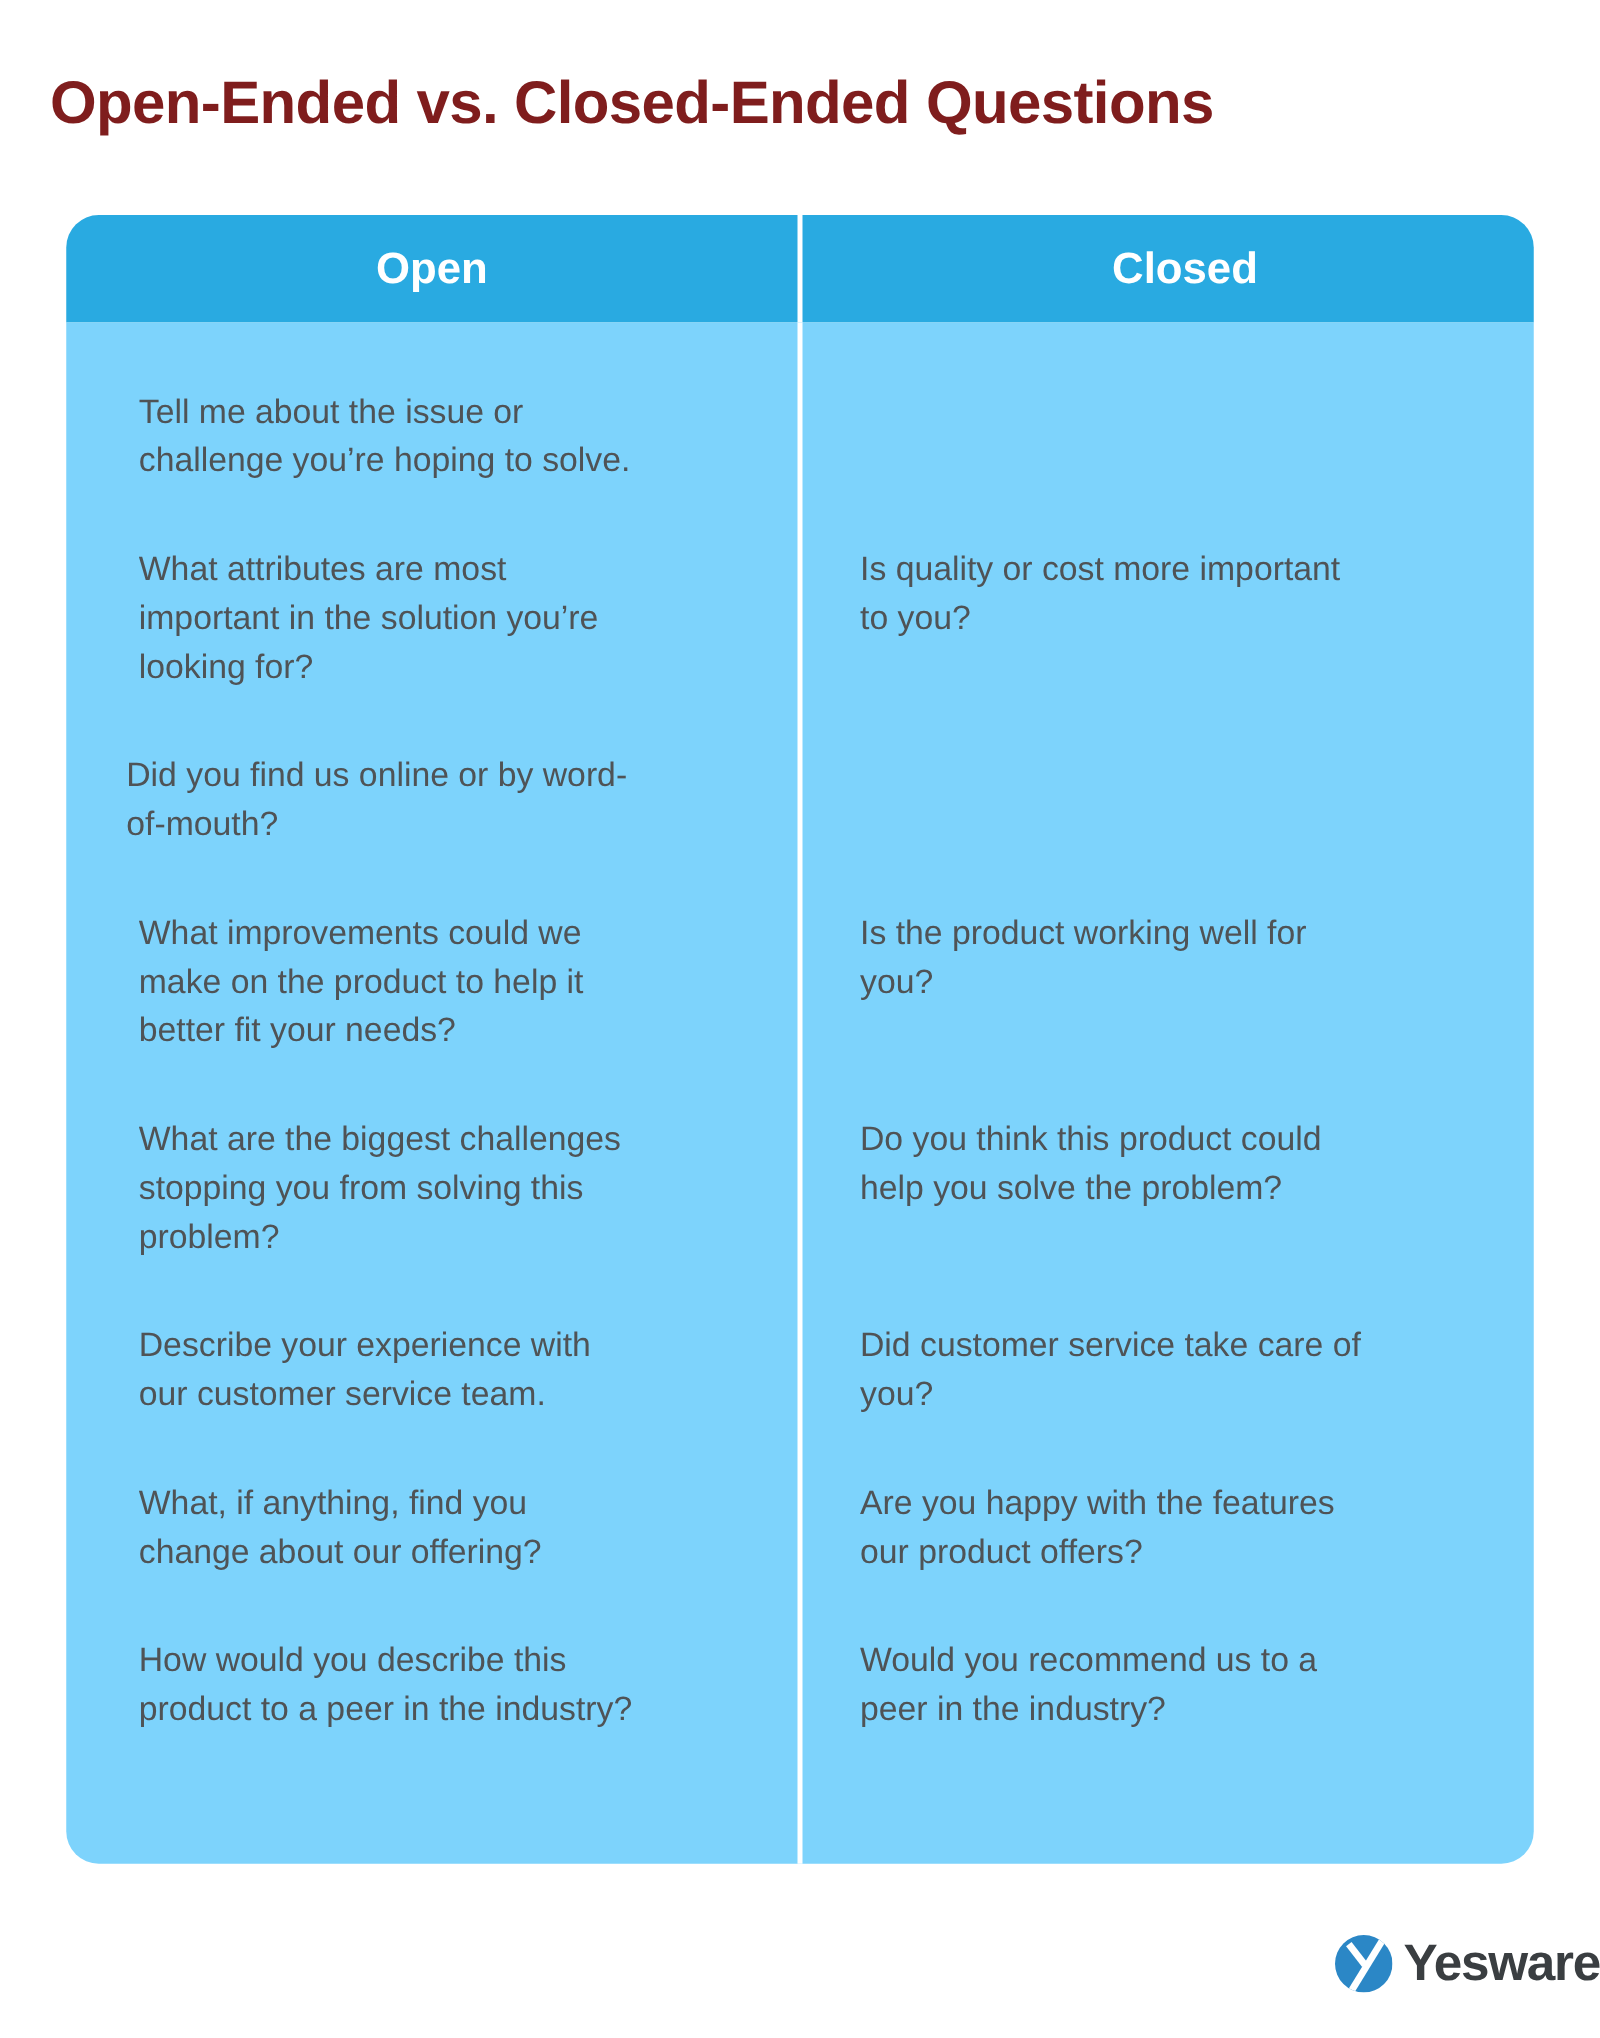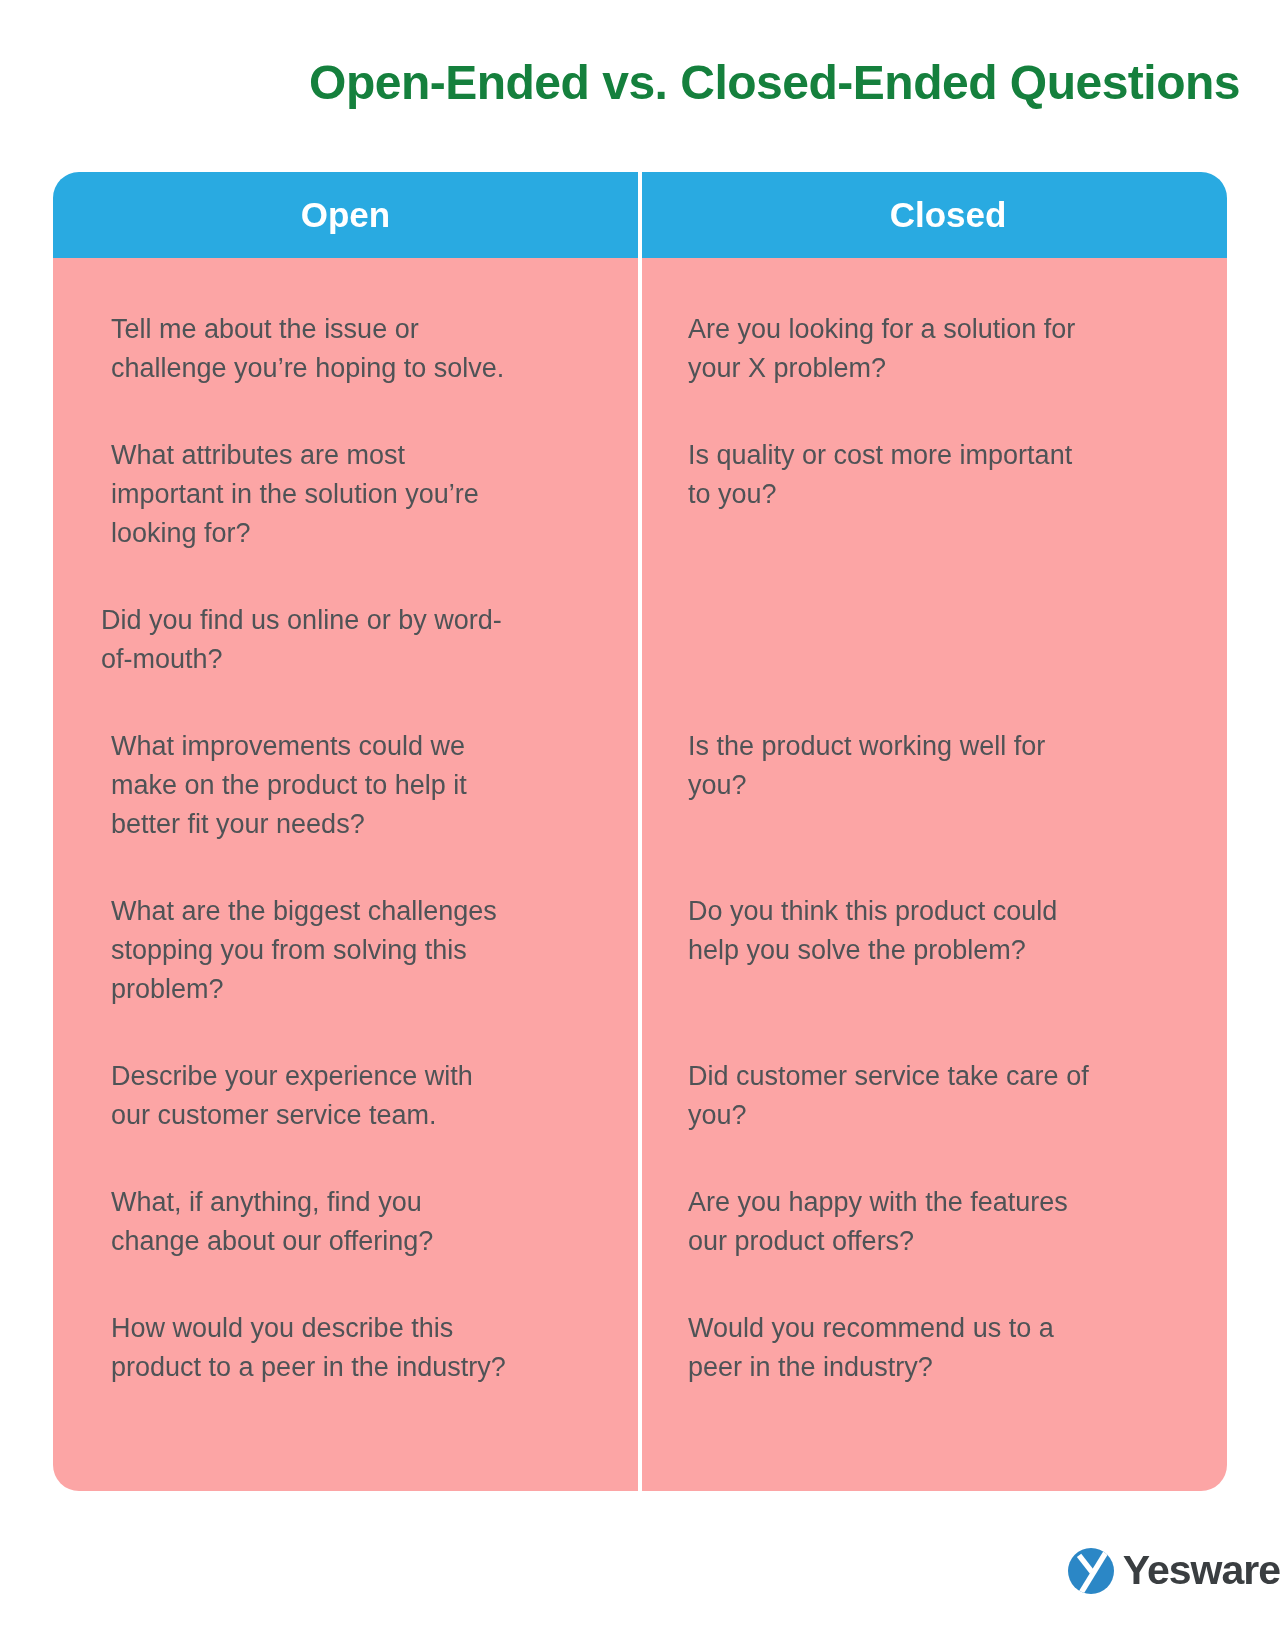--- a/index.html
+++ b/index.html
@@ -9,26 +9,26 @@
   }
   body {
     width: 1280px;
     height: 1630px;
     background: #ffffff;
     font-family: "Liberation Sans", sans-serif;
     overflow: hidden;
   }
   .title {
     margin: 54px 40px 16px;
-    text-align: right;
+    text-align: left;
     font-size: 48px;
     line-height: 58px;
     font-weight: 800;
     letter-spacing: -0.5px;
-    color: #15803d;
+    color: #7f1d1d;
   }
   .table {
     width: 1174px;
     margin: 60px auto 0;
   }
   .table-header {
     display: grid;
     grid-template-columns: 1fr 1fr;
     column-gap: 4px;
   }
@@ -39,21 +39,21 @@
     font-size: 35px;
     font-weight: bold;
     display: flex;
     align-items: center;
     justify-content: center;
   }
   .header-cell.first { border-top-left-radius: 26px; }
   .header-cell.last  { border-top-right-radius: 26px; padding-left: 27px; }
   .table-body {
     position: relative;
-    background: #fca5a5;
+    background: #7dd3fc;
     border-bottom-left-radius: 26px;
     border-bottom-right-radius: 26px;
     padding: 52px 0 92px;
   }
   .v-divider {
     position: absolute;
     top: 0;
     bottom: 0;
     left: calc(50% - 2px);
     width: 4px;
@@ -97,22 +97,20 @@
   <div class="table-header">
     <div class="header-cell first">Open</div>
     <div class="header-cell last">Closed</div>
   </div>
   <div class="table-body">
     <div class="v-divider"></div>
 
     <div class="row">
       <div class="cell open">Tell me about the issue or
 challenge you’re hoping to solve.</div>
-      <div class="cell closed">Are you looking for a solution for
-your X problem?</div>
     </div>
     <div class="row">
       <div class="cell open">What attributes are most
 important in the solution you’re
 looking for?</div>
       <div class="cell closed">Is quality or cost more important
 to you?</div>
     </div>
     <div class="row">
       <div class="cell closed">Did you find us online or by word-

